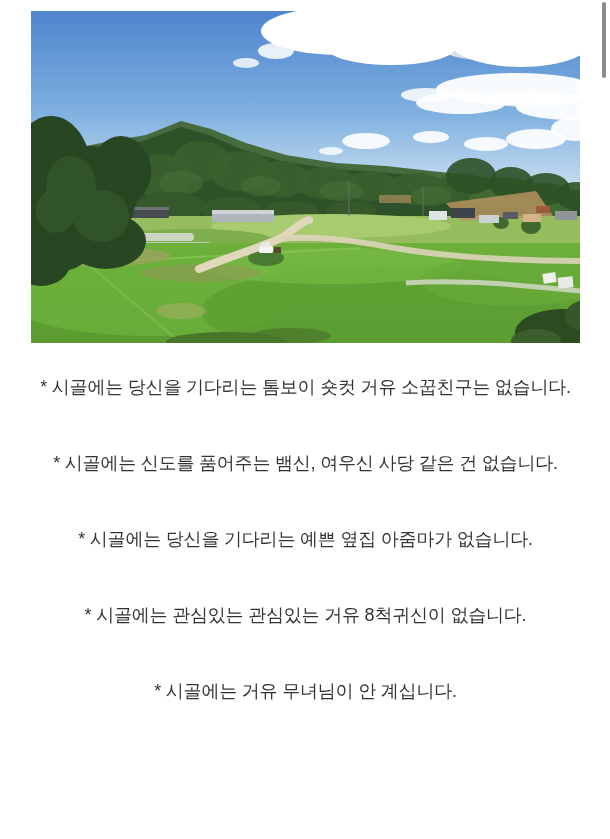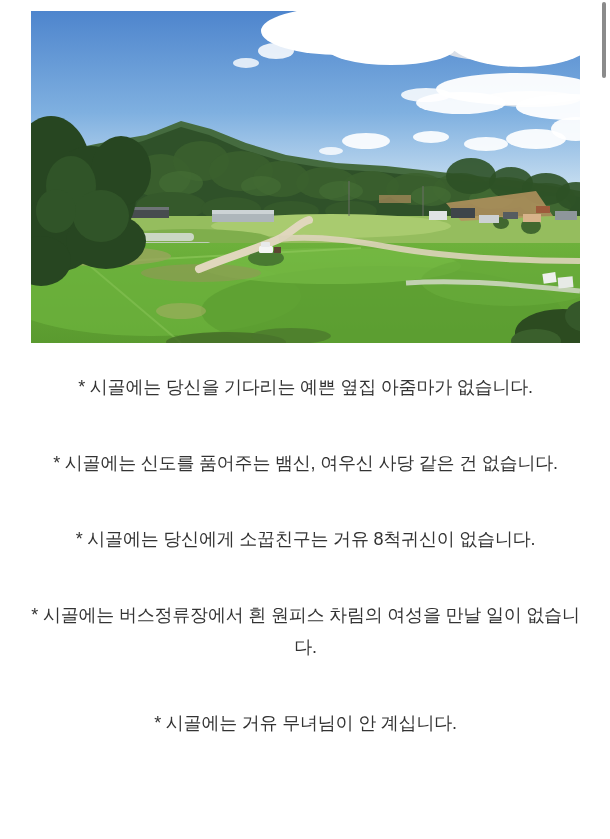--- a/index.html
+++ b/index.html
@@ -220,22 +220,22 @@
 
         <g>
           <ellipse cx="532" cy="322" rx="48" ry="24" fill="#2c4b20"></ellipse>
           <ellipse cx="556" cy="305" rx="22" ry="16" fill="#35582a"></ellipse>
           <ellipse cx="505" cy="330" rx="25" ry="12" fill="#3a5f2c"></ellipse>
         </g>
       </svg>
     </div>
 
     <div class="post-text">
+      <p>* 시골에는 당신을 기다리는 톰보이 숏컷 거유 소꿉친구는 없습니다.</p>
+      <p>* 시골에는 신도를 품어주는 뱀신, 여우신 사당 같은 건 없습니다.</p>
       <p>* 시골에는 당신을 기다리는 예쁜 옆집 아줌마가 없습니다.</p>
-      <p>* 시골에는 신도를 품어주는 뱀신, 여우신 사당 같은 건 없습니다.</p>
-      <p>* 시골에는 당신에게 소꿉친구는 거유 8척귀신이 없습니다.</p>
-      <p>* 시골에는 버스정류장에서 흰 원피스 차림의 여성을 만날 일이 없습니다.</p>
+      <p>* 시골에는 관심있는 관심있는 거유 8척귀신이 없습니다.</p>
       <p>* 시골에는 거유 무녀님이 안 계십니다.</p>
     </div>
   </div>
 
   <div class="scrollbar-thumb"></div>
 </div>
 
 </body></html>

